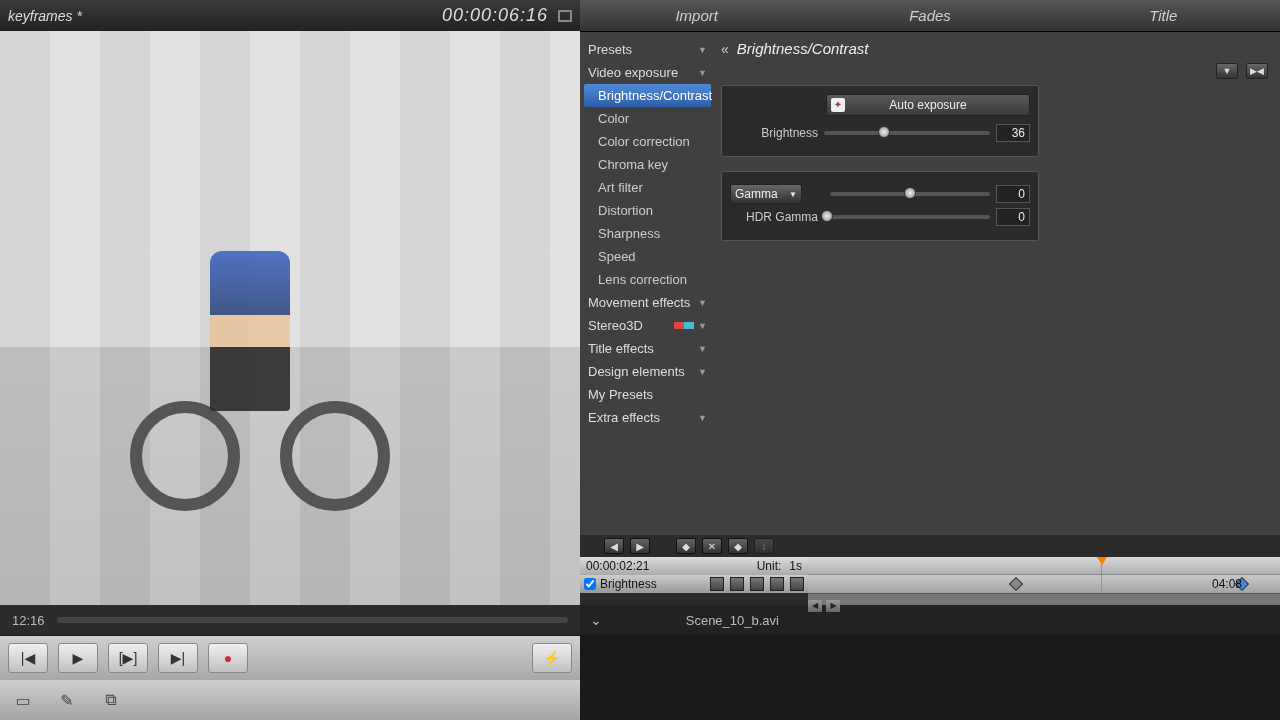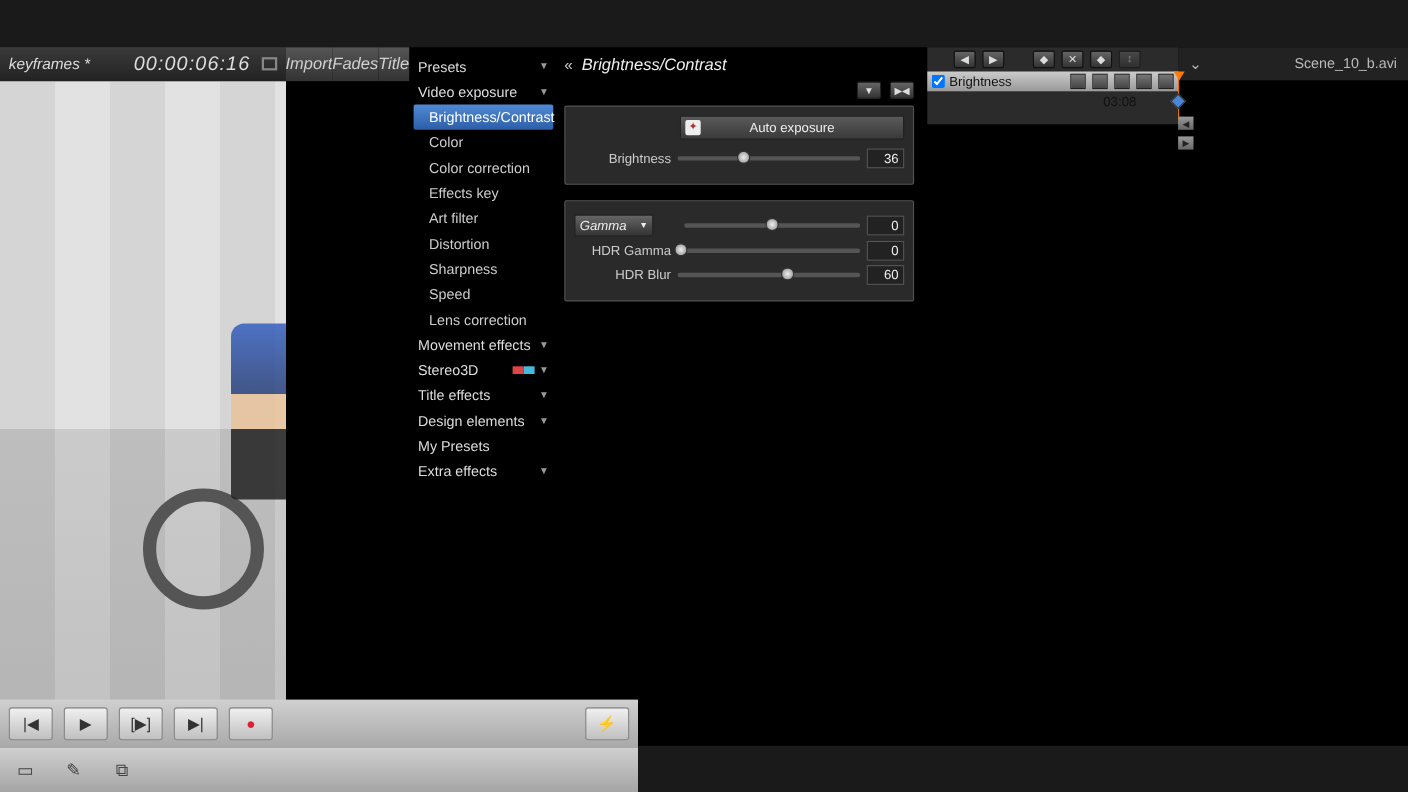--- a/index.html
+++ b/index.html
@@ -1,18 +1,18 @@
 <!DOCTYPE html>
 <html><head>
 <meta charset="utf-8">
 <style>
 * { margin: 0; padding: 0; box-sizing: border-box; font-family: "Segoe UI", Tahoma, sans-serif; user-select: none; }
 html, body { width: 1280px; height: 720px; background: #1a1a1a; overflow: hidden; }
 
-.root { display: flex; flex-direction: column; width: 100%; height: 100%; justify-content: center; }
+.root { display: flex; flex-direction: column; width: 100%; height: 100%; }
 
 
 .top { display: flex; height: 635px; }
 
 
 .preview-pane { width: 580px; background: #2b2b2b; display: flex; flex-direction: column; }
 .preview-header { height: 31px; background: linear-gradient(#3a3a3a,#222); display: flex; align-items: center; padding: 0 8px; color: #ddd; font-size: 14px; }
 .preview-header .title { flex: 1; font-style: italic; }
 .preview-header .tc { font-style: italic; font-size: 18px; letter-spacing: 1px; }
 .popout { width: 14px; height: 12px; border: 2px solid #888; margin-left: 10px; }
@@ -27,21 +27,21 @@
 .bike-shape { position: absolute; left: 120px; top: 200px; width: 300px; height: 300px; }
 .wheel { position: absolute; width: 110px; height: 110px; border: 12px solid #555; border-radius: 50%; }
 .wheel.front { left: 160px; top: 170px; }
 .wheel.back { left: 10px; top: 170px; }
 .rider { position: absolute; left: 90px; top: 20px; width: 80px; height: 160px; background: linear-gradient(#3560c0,#28407a 40%,#e8c39a 40%,#e8c39a 60%,#222 60%); border-radius: 12px 12px 4px 4px; opacity: .85; }
 
 .preview-footer { height: 30px; background: #2b2b2b; display: flex; align-items: center; padding: 0 12px; color: #bbb; font-size: 13px; }
 .preview-footer .scrub { flex: 1; height: 6px; background: #444; margin-left: 12px; border-radius: 3px; }
 
 
-.right-pane { flex: 1; background: #000000; display: flex; }
+.right-pane { flex: 1; background: #404040; display: flex; flex-direction: column; }
 
 .tabs { height: 32px; display: flex; background: #000; }
 .tab { flex: 1; display: flex; align-items: center; justify-content: center; font-size: 15px; font-style: italic; color: #d0d0d0; border-bottom: 1px solid #000; cursor: pointer; background: linear-gradient(#555,#333); }
 .tab.active { background: linear-gradient(#888,#666); color: #fff; }
 
 .panel-body { flex: 1; display: flex; }
 
 
 .effect-tree { width: 135px; padding: 6px 0; color: #ccc; font-size: 13px; }
 .tree-row { padding: 4px 8px; display: flex; align-items: center; position: relative; cursor: pointer; }
@@ -66,21 +66,21 @@
 
 .auto-exposure { margin: 0 0 8px 96px; height: 22px; background: linear-gradient(#5a5a5a,#3a3a3a); border: 1px solid #222; border-radius: 2px; display: flex; align-items: center; justify-content: center; color: #eee; font-size: 12px; cursor: pointer; position: relative; }
 .auto-exposure .badge { position: absolute; left: 4px; width: 14px; height: 14px; background: #eee; border-radius: 2px; color: #a33; font-size: 10px; text-align: center; line-height: 14px; }
 
 .param-row { display: flex; align-items: center; gap: 6px; margin: 4px 0; }
 .param-row .lbl { width: 88px; text-align: right; color: #ccc; font-size: 12px; }
 .param-row .slider { flex: 1; height: 4px; background: #555; border-radius: 2px; position: relative; }
 .param-row .slider .thumb { position: absolute; top: -5px; width: 12px; height: 12px; background: radial-gradient(#eee,#888); border-radius: 50%; border: 1px solid #333; transform: translateX(-50%); }
 .param-row .val { width: 34px; height: 18px; background: #222; color: #eee; font-size: 12px; text-align: right; padding: 1px 4px; border: 1px solid #555; }
 
-.gamma-sel { width: 72px; height: 20px; background: linear-gradient(#666,#333); border: 1px solid #222; color: #eee; font-size: 12px; display: flex; align-items: center; padding: 0 4px; border-radius: 2px; cursor: pointer; margin-right: 22px; font-style: italic; }
+.gamma-sel { width: 72px; height: 20px; background: linear-gradient(#666,#333); border: 1px solid #222; color: #eee; font-size: 12px; display: flex; align-items: center; padding: 0 4px; border-radius: 2px; cursor: pointer; margin-right: 22px; }
 .gamma-sel .dd { margin-left: auto; font-size: 8px; }
 
 
 .kf-area { height: 70px; background: #2b2b2b; display: flex; flex-direction: column; }
 .kf-toolbar { height: 22px; display: flex; align-items: center; gap: 6px; padding: 0 8px; }
 .kf-toolbar .kbtn { width: 20px; height: 16px; background: linear-gradient(#666,#333); border: 1px solid #111; border-radius: 2px; color: #ddd; font-size: 10px; display: flex; align-items: center; justify-content: center; cursor: pointer; }
 .kf-main { flex: 1; display: flex; }
 .kf-left { width: 228px; display: flex; flex-direction: column; }
 .kf-tc { height: 18px; background: linear-gradient(#ddd,#aaa); color: #111; font-size: 12px; display: flex; align-items: center; padding: 0 6px; }
 .kf-tc .unit { margin-left: auto; display: flex; gap: 8px; }
@@ -152,21 +152,21 @@
               <span>Presets</span>
               <span class="caret">▼</span>
             </div>
           <div class="tree-row cat">
               <span>Video exposure</span>
               <span class="caret">▼</span>
             </div>
           <div class="tree-row sub selected">Brightness/Contrast</div>
           <div class="tree-row sub">Color</div>
           <div class="tree-row sub">Color correction</div>
-          <div class="tree-row sub">Effects key</div>
+          <div class="tree-row sub">Chroma key</div>
           <div class="tree-row sub">Art filter</div>
           <div class="tree-row sub">Distortion</div>
           <div class="tree-row sub">Sharpness</div>
           <div class="tree-row sub">Speed</div>
           <div class="tree-row sub">Lens correction</div>
           <div class="tree-row cat">
               <span>Movement effects</span>
               <span class="caret">▼</span>
             </div>
           <div class="tree-row cat">
@@ -230,62 +230,62 @@
                 </div>
               <div class="val">0</div>
             </div>
             <div class="param-row">
               <span class="lbl">HDR Gamma</span>
               <div class="slider">
                   <div class="thumb" style="left:2%"></div>
                 </div>
               <div class="val">0</div>
             </div>
-            <div class="param-row">
-              <span class="lbl">HDR Blur</span>
-              <div class="slider">
-                  <div class="thumb" style="left:60%"></div>
-                </div>
-              <div class="val">60</div>
-            </div>
           </div>
         </div>
       </div>
 
       <div class="kf-area">
         <div class="kf-toolbar">
           <div style="width:10px"></div>
           <div class="kbtn">◀</div>
           <div class="kbtn">▶</div>
           <div style="width:14px"></div>
           <div class="kbtn">◆</div>
           <div class="kbtn">✕</div>
           <div class="kbtn">◆</div>
           <div class="kbtn" style="opacity:.5">↕</div>
         </div>
         <div class="kf-main">
           <div class="kf-left">
+            <div class="kf-tc">
+              <span>00:00:02:21</span>
+              <span class="unit">
+                  <span>Unit:</span>
+                  <span>1s</span>
+                </span>
+            </div>
             <div class="kf-track-lbl">
               <input type="checkbox" checked="" style="">
               <span>Brightness</span>
               <span class="spacer"></span>
               <div class="mini"></div>
               <div class="mini"></div>
               <div class="mini"></div>
               <div class="mini"></div>
               <div class="mini"></div>
             </div>
           </div>
           <div class="kf-right">
             <div class="kf-ruler"></div>
             <div class="kf-track"></div>
             <div class="kf-playhead" style="left:62%"></div>
             <div class="kf-diamond" style="left:44%"></div>
             <div class="kf-diamond" style="left:92%; background:#4a86d8;"></div>
-            <div class="kf-endtc">03:08</div>
+            <div class="kf-endtc">04:08</div>
             <div class="kf-scroll">
               <span class="sbtn">◀</span>
               <span class="sbtn">▶</span>
             </div>
           </div>
         </div>
       </div>
 
       <div class="clip-row">
         <span class="expand">⌄</span>

